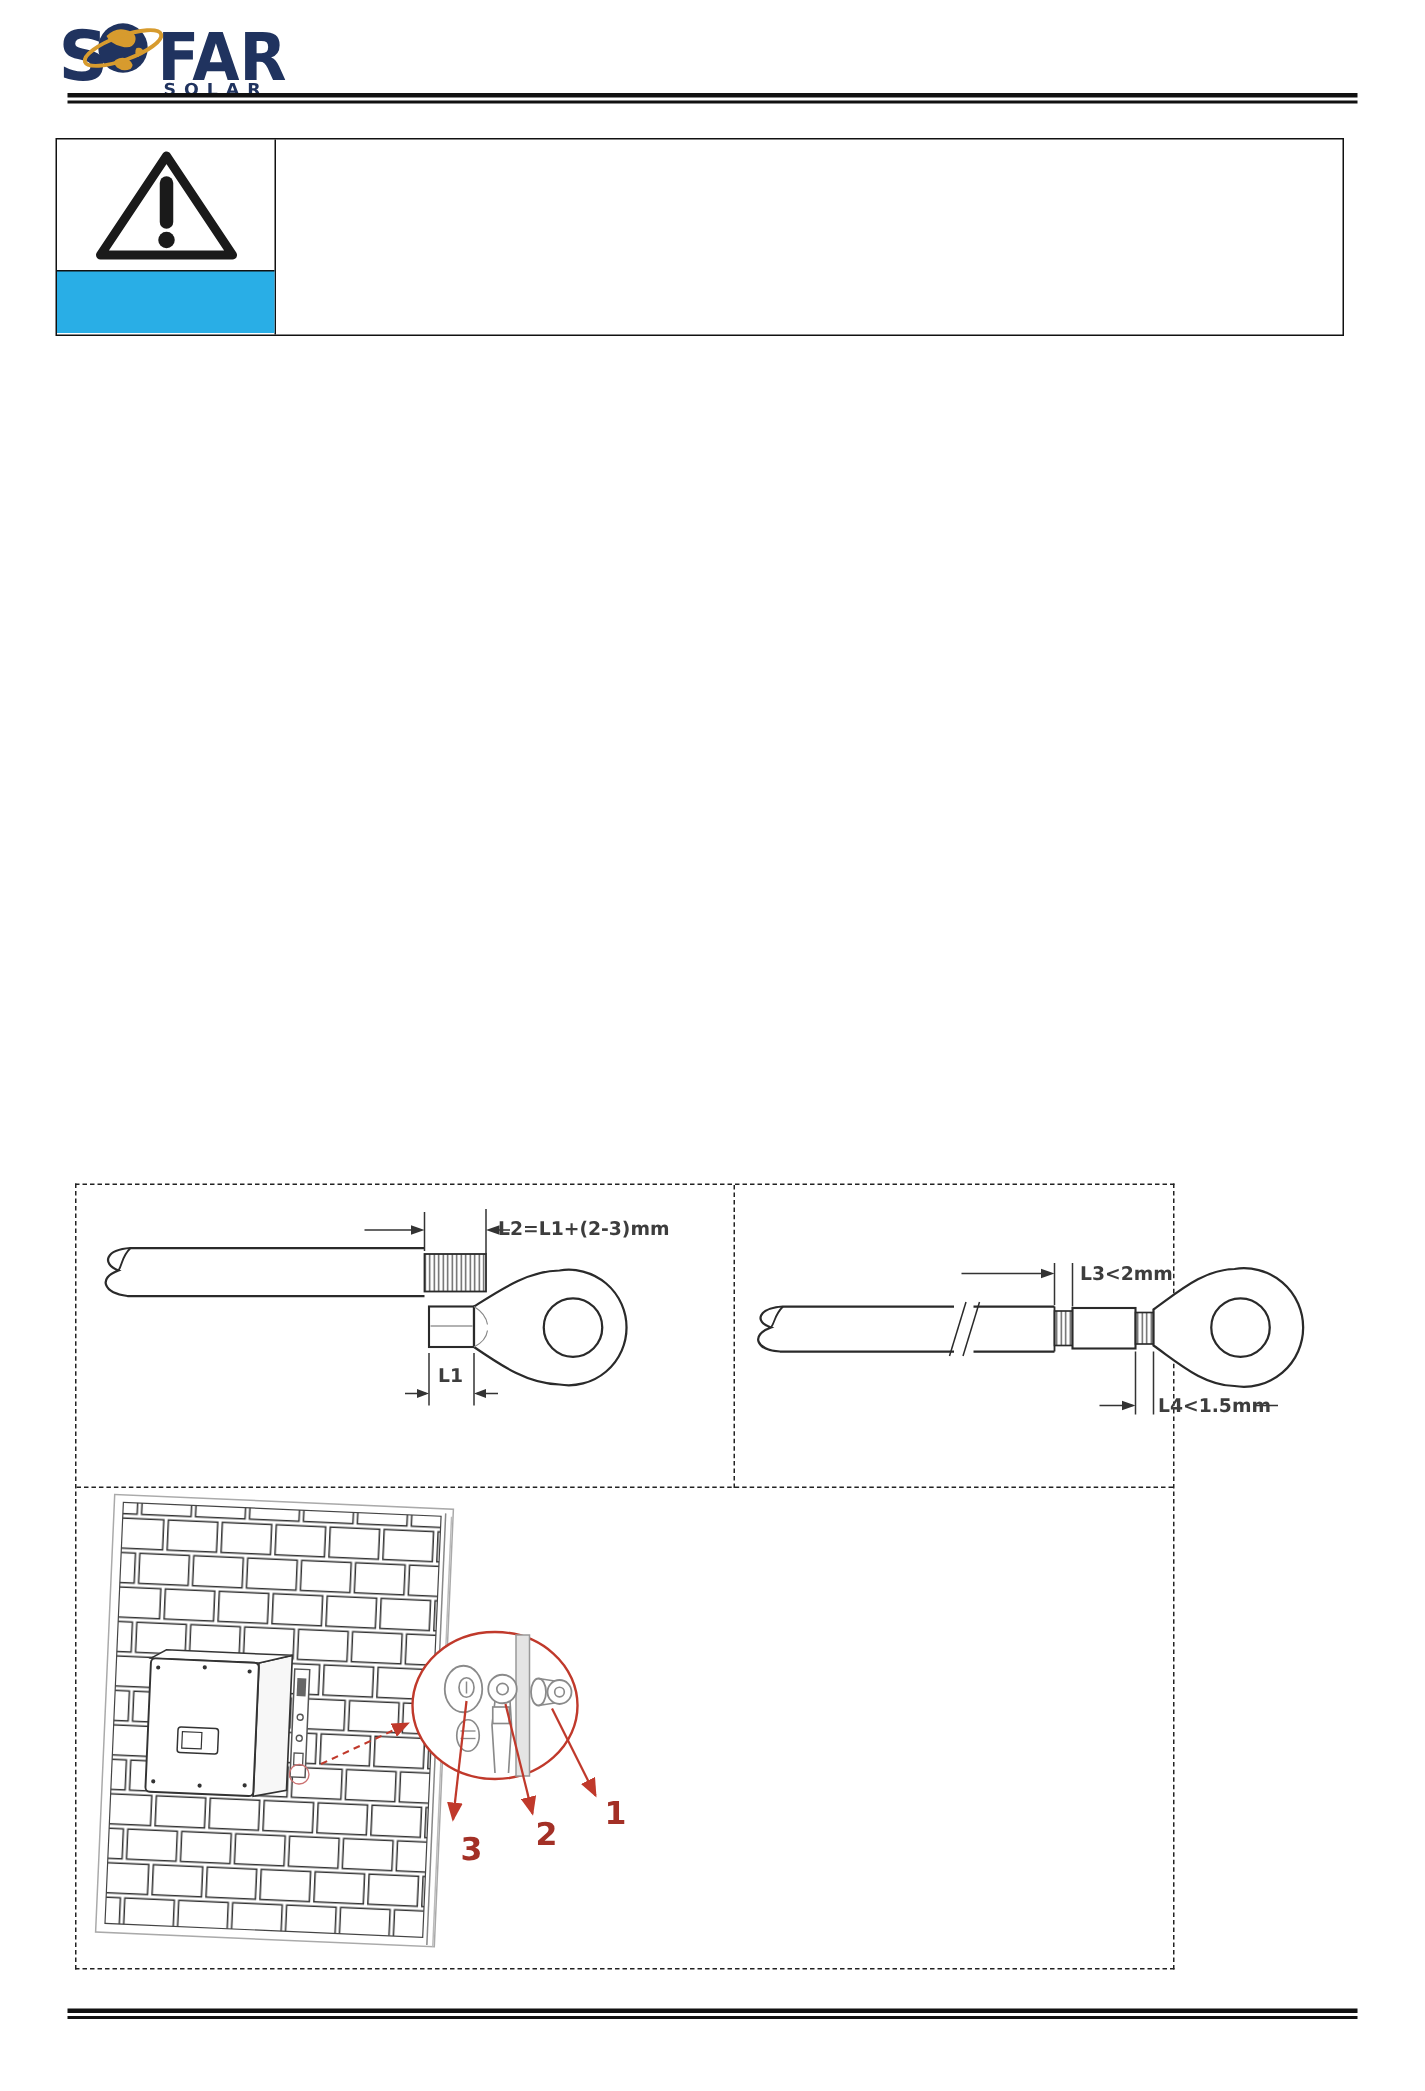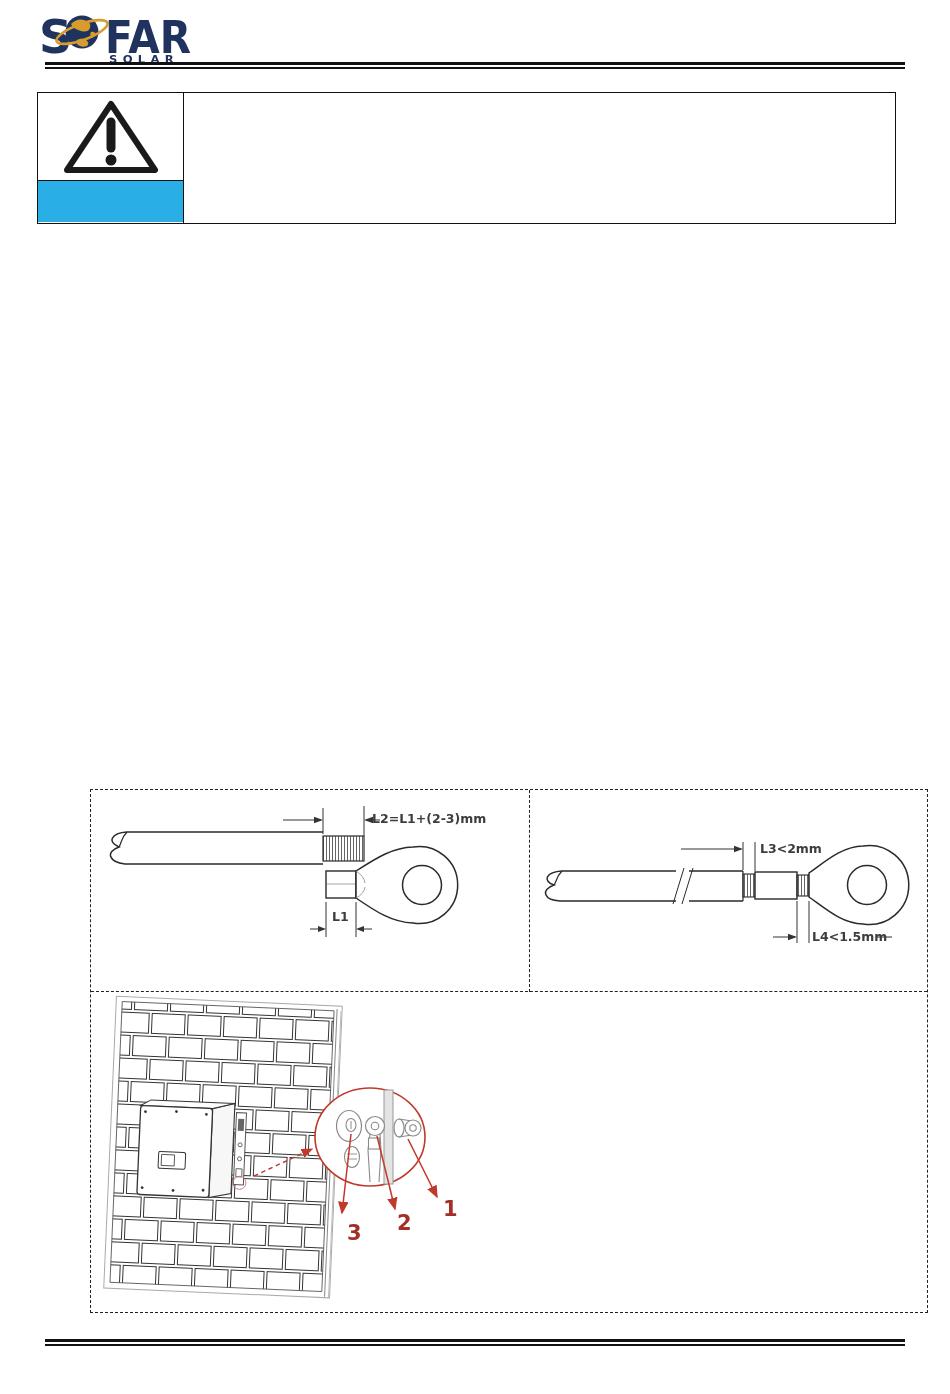--- a/index.html
+++ b/index.html
@@ -10,21 +10,21 @@
   .rule-thick{height:3px;background:#111;}
   .rule-thin{height:1.5px;background:#111;}
   
   #warn-table{left:37px;top:92px;width:859px;height:132px;border:1.6px solid #111;box-sizing:border-box;}
   #warn-left{left:0;top:0;width:146px;height:100%;border-right:1.6px solid #111;box-sizing:border-box;}
   #warn-icon-cell{left:0;top:0;width:100%;height:87px;display:flex;align-items:center;justify-content:center;}
   #warn-label-cell{left:0;top:87px;width:100%;height:42px;background:#29aee6;border-top:1.6px solid #111;
                    box-sizing:border-box;color:#fff;font-weight:bold;font-size:15px;
                    display:flex;align-items:center;justify-content:center;}
   
-  #figure-box{left:50px;top:789px;width:838px;height:524px;border:1px dashed #222;box-sizing:border-box;margin-left:40px;}
+  #figure-box{left:50px;top:789px;width:733px;height:524px;border:1px dashed #222;box-sizing:border-box;}
   #figure-top-row{left:0;top:0;width:100%;height:202px;border-bottom:1px dashed #222;box-sizing:border-box;}
   #figure-vdivider{left:438px;top:0;width:0;height:202px;border-left:1px dashed #222;}
   .dim{font-family:"DejaVu Sans","Liberation Sans",sans-serif;font-size:12.5px;font-weight:bold;fill:#3d3d3d;}
   .callout-num{font-family:"DejaVu Sans","Liberation Sans",sans-serif;font-size:21px;font-weight:bold;fill:#a33026;}
   svg{display:block;}
 </style>
 </head>
 <body>
 
 <div id="page">

